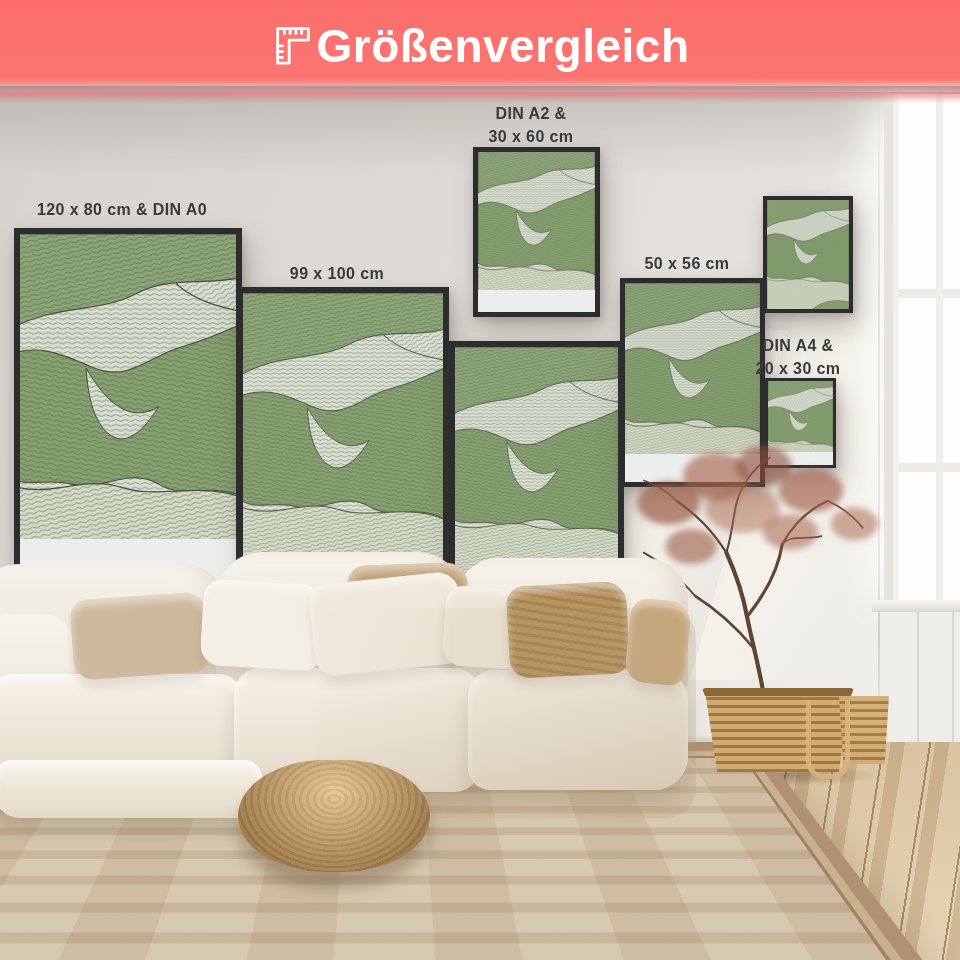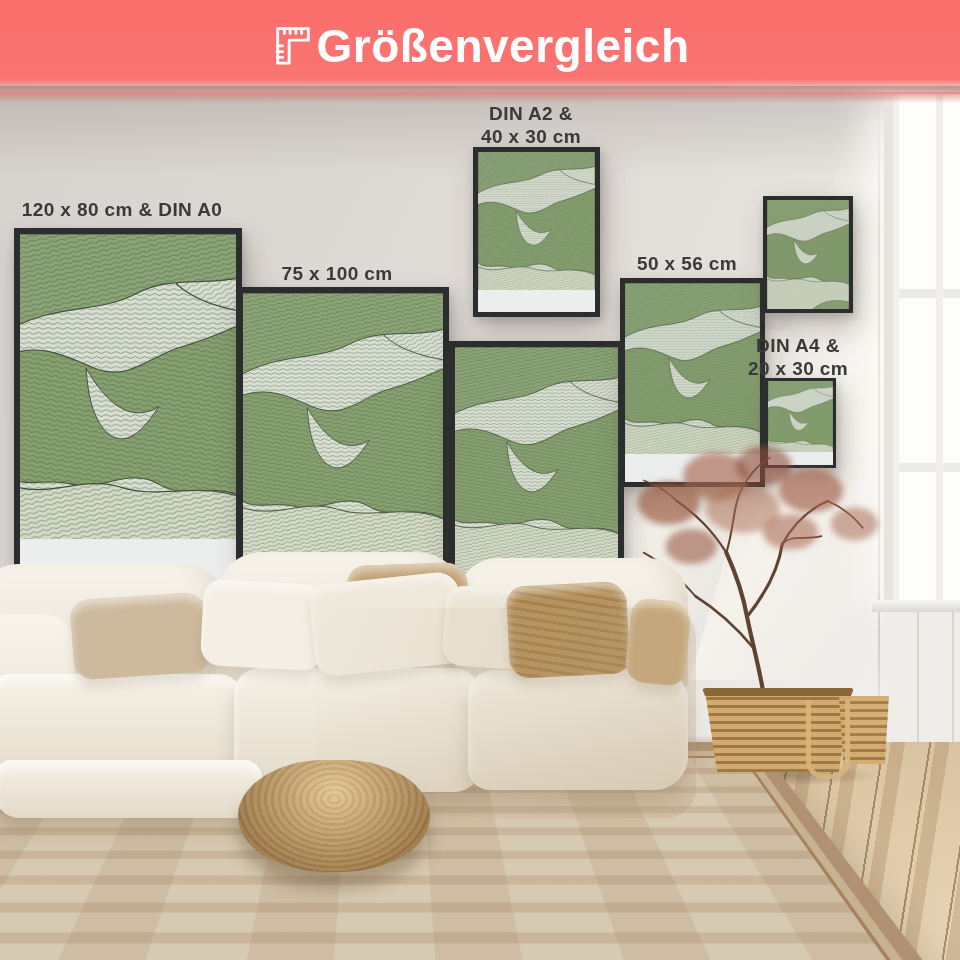--- a/index.html
+++ b/index.html
@@ -46,21 +46,21 @@
   .mat{position:absolute;left:0;right:0;bottom:0;height:14%;background:#eceded;z-index:2;}
   .p1{left:14px; top:228px;width:216px;height:355px;border:6px solid #2b2d2e;}
   .p2{left:237px;top:287px;width:200px;height:303px;border:6px solid #2b2d2e;}
   .p3{left:473px;top:147px;width:117px;height:160px;border:5px solid #2b2d2e;}
   .p4{left:449px;top:341px;width:163px;height:251px;border:6px solid #2b2d2e;}
   .p5{left:620px;top:278px;width:135px;height:199px;border:5px solid #2b2d2e;}
   .p6{left:763px;top:196px;width:82px; height:109px;border:4px solid #2b2d2e;}
   .p7{left:765px;top:378px;width:65px; height:84px; border:3px solid #2b2d2e;}
 
   .plabel{position:absolute;z-index:6;text-align:center;color:#3a3a3a;
-        font-size:19px;font-weight:600;letter-spacing:.4px;line-height:23px;}
+        font-size:16px;font-weight:600;letter-spacing:.4px;line-height:23px;}
   .l1{left:4px;  top:198px;width:236px;}
   .l2{left:237px;top:262px;width:200px;}
   .l3{left:451px;top:102px;width:160px;}
   .l4{left:425px;top:316px;width:212px;}
   .l5{left:614px;top:252px;width:146px;}
   .l6{left:748px;top:160px;width:112px;}
   .l7{left:740px;top:334px;width:116px;}
 
   
   .floor{position:absolute;left:0;top:742px;width:960px;height:218px;z-index:7;
@@ -194,31 +194,31 @@
     <span>120 x 80 cm &amp; DIN A0</span>
   </div>
   <div class="poster p1">
     <svg class="art" viewBox="0 0 300 440" preserveAspectRatio="xMidYMid slice">
         <use href="#artwork"></use>
       </svg>
     <div class="mat"></div>
   </div>
 
   <div class="plabel l2">
-    <span>75 x 100 cm</span>
+    <span>99 x 100 cm</span>
   </div>
   <div class="poster p2">
     <svg class="art" viewBox="0 0 300 440" preserveAspectRatio="xMidYMid slice">
         <use href="#artwork"></use>
       </svg>
   </div>
 
   <div class="plabel l3">
     <div>DIN A2 &amp;</div>
-    <div>40 x 30 cm</div>
+    <div>30 x 60 cm</div>
   </div>
   <div class="poster p3">
     <svg class="art" viewBox="0 0 300 440" preserveAspectRatio="xMidYMid slice">
         <use href="#artwork"></use>
       </svg>
     <div class="mat"></div>
   </div>
 
   <div class="poster p4">
     <svg class="art" viewBox="0 0 300 440" preserveAspectRatio="xMidYMid slice">

